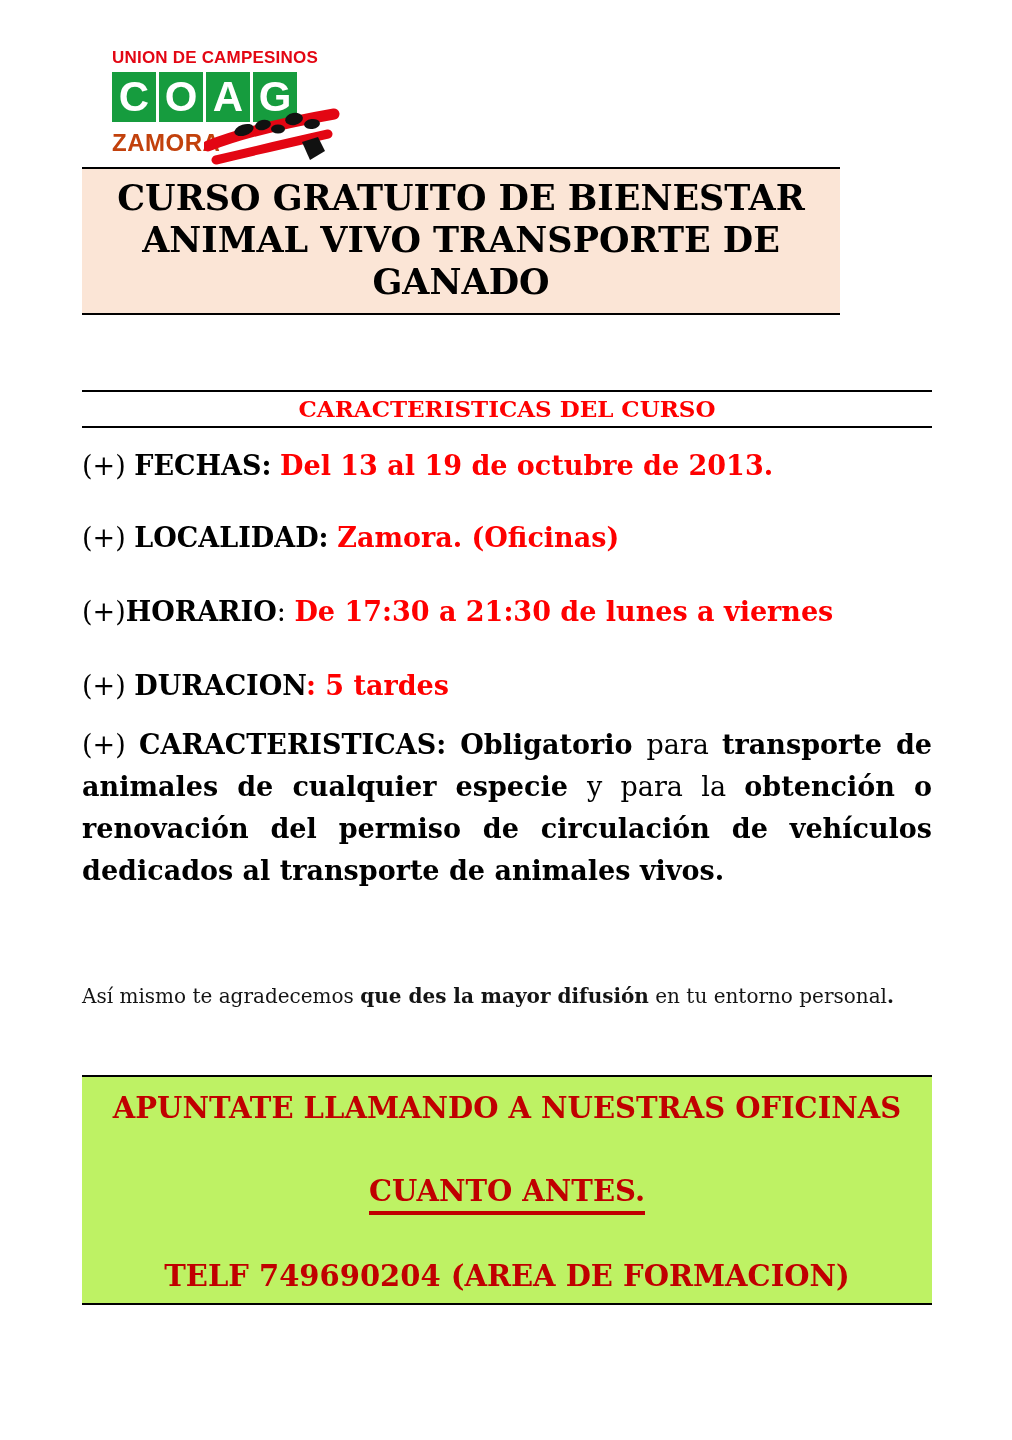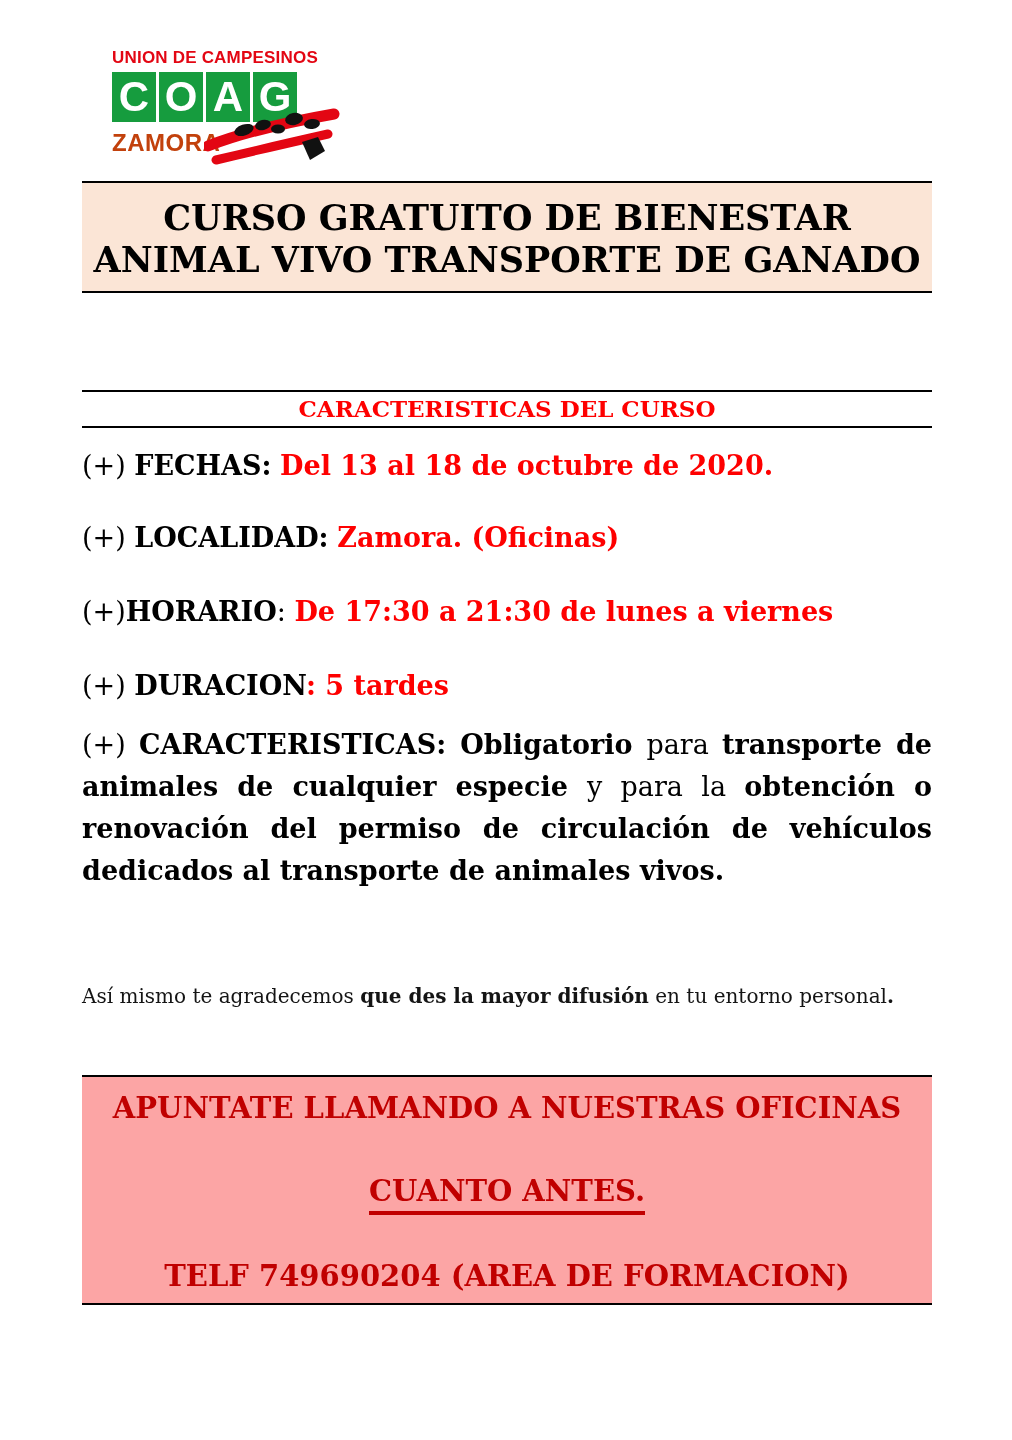--- a/index.html
+++ b/index.html
@@ -24,23 +24,23 @@
     display:flex;align-items:center;justify-content:center;line-height:1;
   }
   .logo-region{
     color:#c2410c;font-family:Liberation Sans, sans-serif;
     font-weight:bold;font-size:24px;margin-top:7px;letter-spacing:.5px;
   }
   .swoosh{position:absolute;left:92px;top:58px;width:138px;height:62px;}
 
   
   .title-box{
-    position:absolute;left:82px;top:181px;width:850px;box-sizing:border-box;
+    position:absolute;left:82px;top:167px;width:758px;box-sizing:border-box;
     background:#fbe5d6;border-top:2px solid #000;border-bottom:2px solid #000;
-    text-align:center;padding:14px 0 10px;
+    text-align:center;padding:8px 0 10px;
   }
   .title-line{display:block;font-weight:bold;font-size:35px;line-height:42px;color:#000;}
 
   
   .section-bar{
     position:absolute;left:82px;top:390px;width:850px;box-sizing:border-box;
     border-top:2px solid #000;border-bottom:2px solid #000;
     text-align:center;padding:3px 0 4px;
   }
   .section-bar-label{color:#fe0000;font-weight:bold;font-size:23px;}
@@ -63,21 +63,21 @@
     position:absolute;left:82px;width:850px;
     font-size:20px;line-height:33px;color:#141414;
     text-align:justify;text-align-last:left;
   }
   .ip-0{top:910px;}
   .ip-1{top:980px;text-align:left;}
 
   
   .contact-box{
     position:absolute;left:82px;top:1075px;width:850px;height:230px;box-sizing:border-box;
-    background:#fca5a5;border-top:2px solid #000;border-bottom:2px solid #000;
+    background:#bef264;border-top:2px solid #000;border-bottom:2px solid #000;
     text-align:center;color:#c00000;font-weight:bold;font-size:29px;
   }
   .contact-line{line-height:34px;}
   .cl-0{margin-top:14px;}
   .cl-1{margin-top:49px;}
   .cl-2{margin-top:44px;}
   .underlined{
     display:inline-block;border-bottom:4px solid #c00000;padding-bottom:3px;
   }
 </style>
@@ -110,21 +110,21 @@
   <div class="title-box">
     <span class="title-line">CURSO GRATUITO DE BIENESTAR</span>
     <span class="title-line">ANIMAL VIVO TRANSPORTE DE GANADO</span>
   </div>
 
   <div class="section-bar">
     <span class="section-bar-label">CARACTERISTICAS DEL CURSO</span>
   </div>
 
   <div class="course-item ci-0">
-    <span class="item-prefix">(+) </span><span class="item-label">FECHAS:</span><span class="item-sep"> </span><span class="item-value">Del 13 al 18 de octubre de 2020.</span>
+    <span class="item-prefix">(+) </span><span class="item-label">FECHAS:</span><span class="item-sep"> </span><span class="item-value">Del 13 al 19 de octubre de 2013.</span>
   </div>
   <div class="course-item ci-1">
     <span class="item-prefix">(+) </span><span class="item-label">LOCALIDAD:</span><span class="item-sep"> </span><span class="item-value">Zamora. (Oficinas)</span>
   </div>
   <div class="course-item ci-2">
     <span class="item-prefix">(+)</span><span class="item-label">HORARIO</span><span class="item-sep">: </span><span class="item-value">De 17:30 a 21:30 de lunes a viernes</span>
   </div>
   <div class="course-item ci-3">
     <span class="item-prefix">(+) </span><span class="item-label">DURACION</span><span class="item-sep"></span><span class="item-value">: 5 tardes</span>
   </div>

